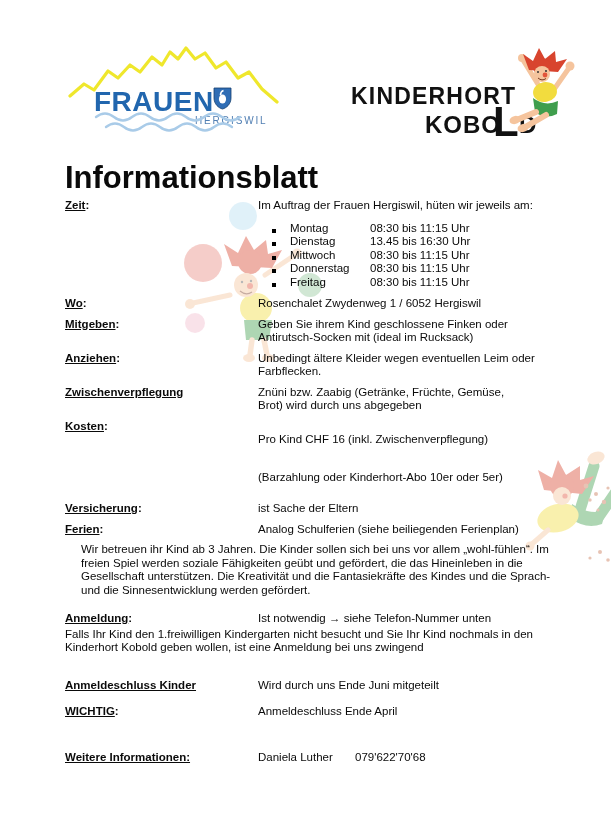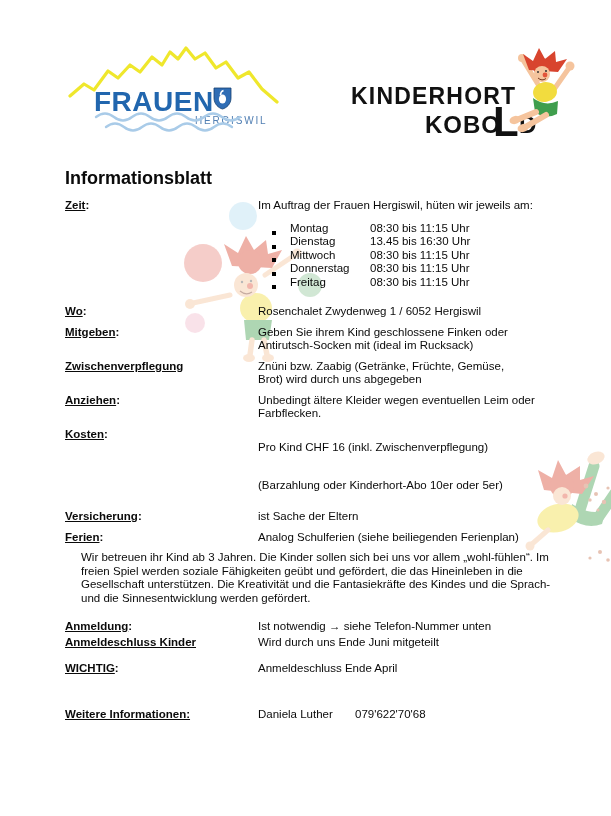--- a/index.html
+++ b/index.html
@@ -13,29 +13,29 @@
   .logo{position:absolute}
   #frauen-logo{left:68px;top:44px}
   #kobold-logo{left:343px;top:46px}
   
   .watermark{position:absolute;opacity:.42;z-index:0;pointer-events:none}
   #wm-juggler{left:160px;top:200px}
   #wm-lying{left:520px;top:438px}
   
   .doc{position:absolute;left:65px;top:166px;width:487px;z-index:1;
        font-size:11.5px;line-height:13.5px}
-  h1.title{font-size:18px;line-height:24px;margin:0 0 9px 0;font-weight:bold;letter-spacing:0}
+  h1.title{font-size:31px;line-height:24px;margin:0 0 9px 0;font-weight:bold;letter-spacing:0}
   .row{display:flex;margin-bottom:7px}
   .lbl{width:193px;flex-shrink:0;font-weight:bold}
   .lbl .u{text-decoration:underline}
   .val{width:292px;white-space:pre-line}
   .val.wide{width:294px}
-  .zeit-block{margin-bottom:16px}
+  .zeit-block{margin-bottom:8px}
   .schedule{margin-top:9px}
-  .sch{display:flex;align-items:flex-end;line-height:13.5px}
+  .sch{display:flex;align-items:center;line-height:13.5px}
   .sch .bullet{width:4px;height:4px;background:#000;margin:5px 0 0 14px;flex-shrink:0}
   .sch .day{margin-left:14px;width:80px}
   .sch .time{flex:1}
   .kosten-line2{margin-top:11px}
   .row.kosten{margin-bottom:4px}
   .row.ferien{}
   .para{white-space:pre-line;margin:0 0 15px 16px}
   .para.p2{margin:0 0 24px 0}
   .row.anmeldung{margin-bottom:2px}
   .row.tages{margin-bottom:13px}
@@ -178,29 +178,29 @@
     <div class="val">Rosenchalet Zwydenweg 1 / 6052 Hergiswil</div>
   </div>
 
   <div class="row">
     <div class="lbl"><span class="u">Mitgeben</span><span>:</span></div>
     <div class="val">Geben Sie ihrem Kind geschlossene Finken oder
 Antirutsch-Socken mit (ideal im Rucksack)</div>
   </div>
 
   <div class="row">
+    <div class="lbl"><span class="u">Anziehen</span><span>:</span></div>
+    <div class="val">Unbedingt ältere Kleider wegen eventuellen Leim oder
+Farbflecken.</div>
+  </div>
+
+  <div class="row">
     <div class="lbl"><span class="u">Zwischenverpflegung</span><span></span></div>
     <div class="val">Znüni bzw. Zaabig (Getränke, Früchte, Gemüse,
 Brot) wird durch uns abgegeben</div>
-  </div>
-
-  <div class="row">
-    <div class="lbl"><span class="u">Anziehen</span><span>:</span></div>
-    <div class="val">Unbedingt ältere Kleider wegen eventuellen Leim oder
-Farbflecken.</div>
   </div>
 
   <div class="row kosten">
     <div class="lbl"><span class="u">Kosten</span><span>:</span></div>
     <div class="val">
       <div>Pro Kind CHF 16 (inkl. Zwischenverpflegung)</div>
       <div class="kosten-line2">(Barzahlung oder Kinderhort-Abo 10er oder 5er)</div>
     </div>
   </div>
 
@@ -217,20 +217,22 @@
   <p class="para">Wir betreuen ihr Kind ab 3 Jahren. Die Kinder sollen sich bei uns vor allem „wohl-fühlen“. Im
 freien Spiel werden soziale Fähigkeiten geübt und gefördert, die das Hineinleben in die
 Gesellschaft unterstützen. Die Kreativität und die Fantasiekräfte des Kindes und die Sprach-
 und die Sinnesentwicklung werden gefördert.</p>
 
   <div class="row anmeldung">
     <div class="lbl"><span class="u">Anmeldung</span><span>:</span></div>
     <div class="val">Ist notwendig → siehe Telefon-Nummer unten</div>
   </div>
 
+  <p class="para p2">Falls Ihr Kind den 1.freiwilligen Kindergarten nicht besucht und Sie Ihr Kind nochmals in den
+Kinderhort Kobold geben wollen, ist eine Anmeldung bei uns zwingend</p>
 
   <div class="row tages">
     <div class="lbl"><span class="u">Anmeldeschluss Kinder</span><span></span></div>
     <div class="val">Wird durch uns Ende Juni mitgeteilt</div>
   </div>
 
   <div class="row wichtig">
     <div class="lbl"><span class="u">WICHTIG</span><span>:</span></div>
     <div class="val">Anmeldeschluss Ende April</div>
   </div>

